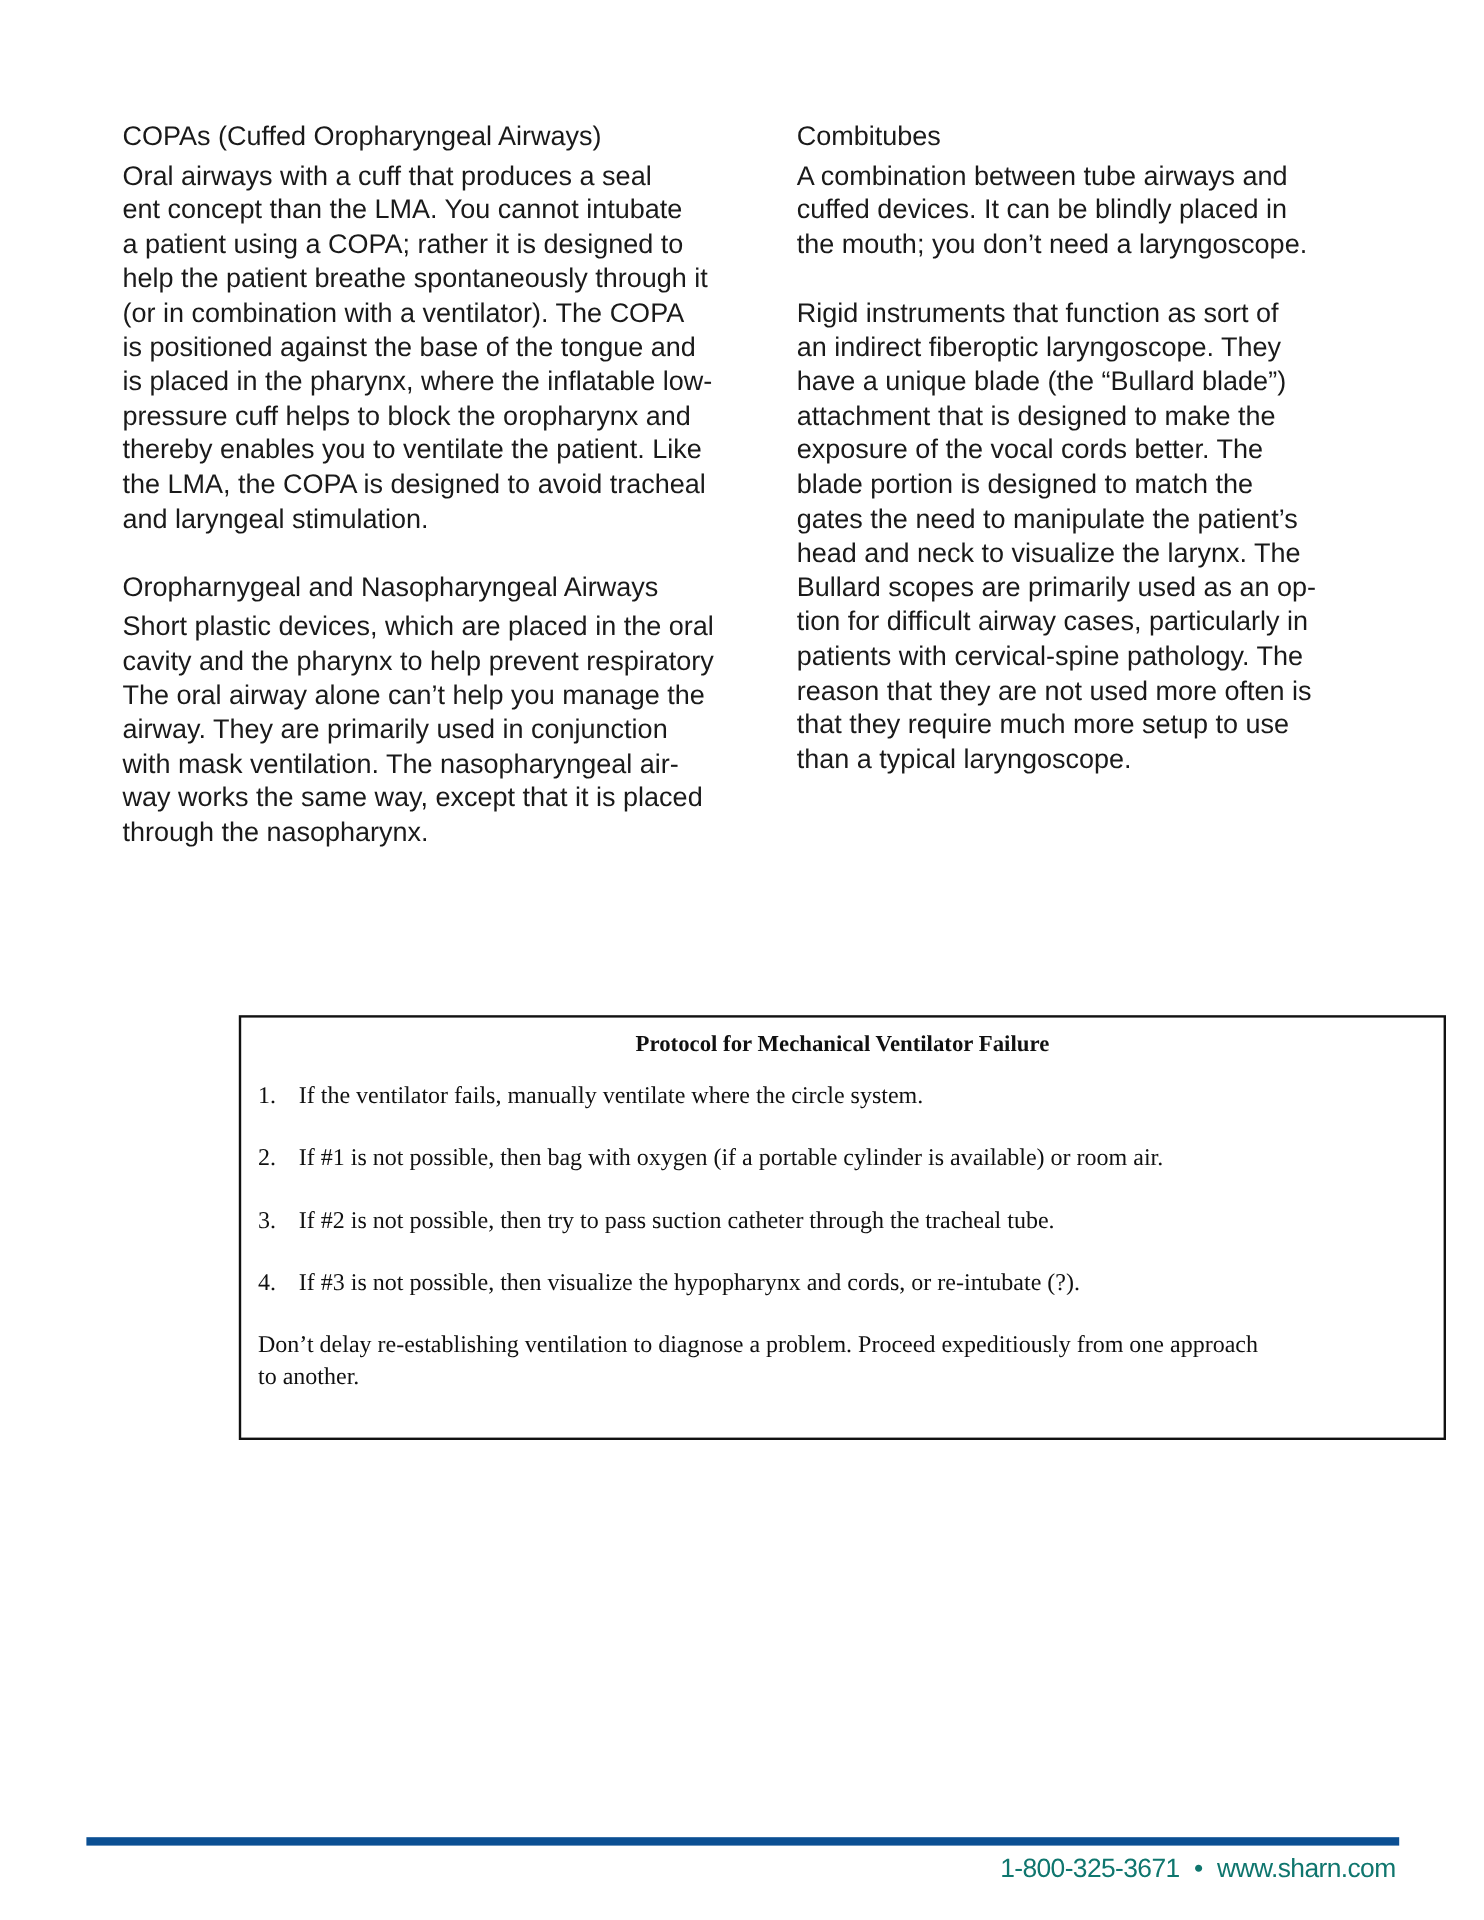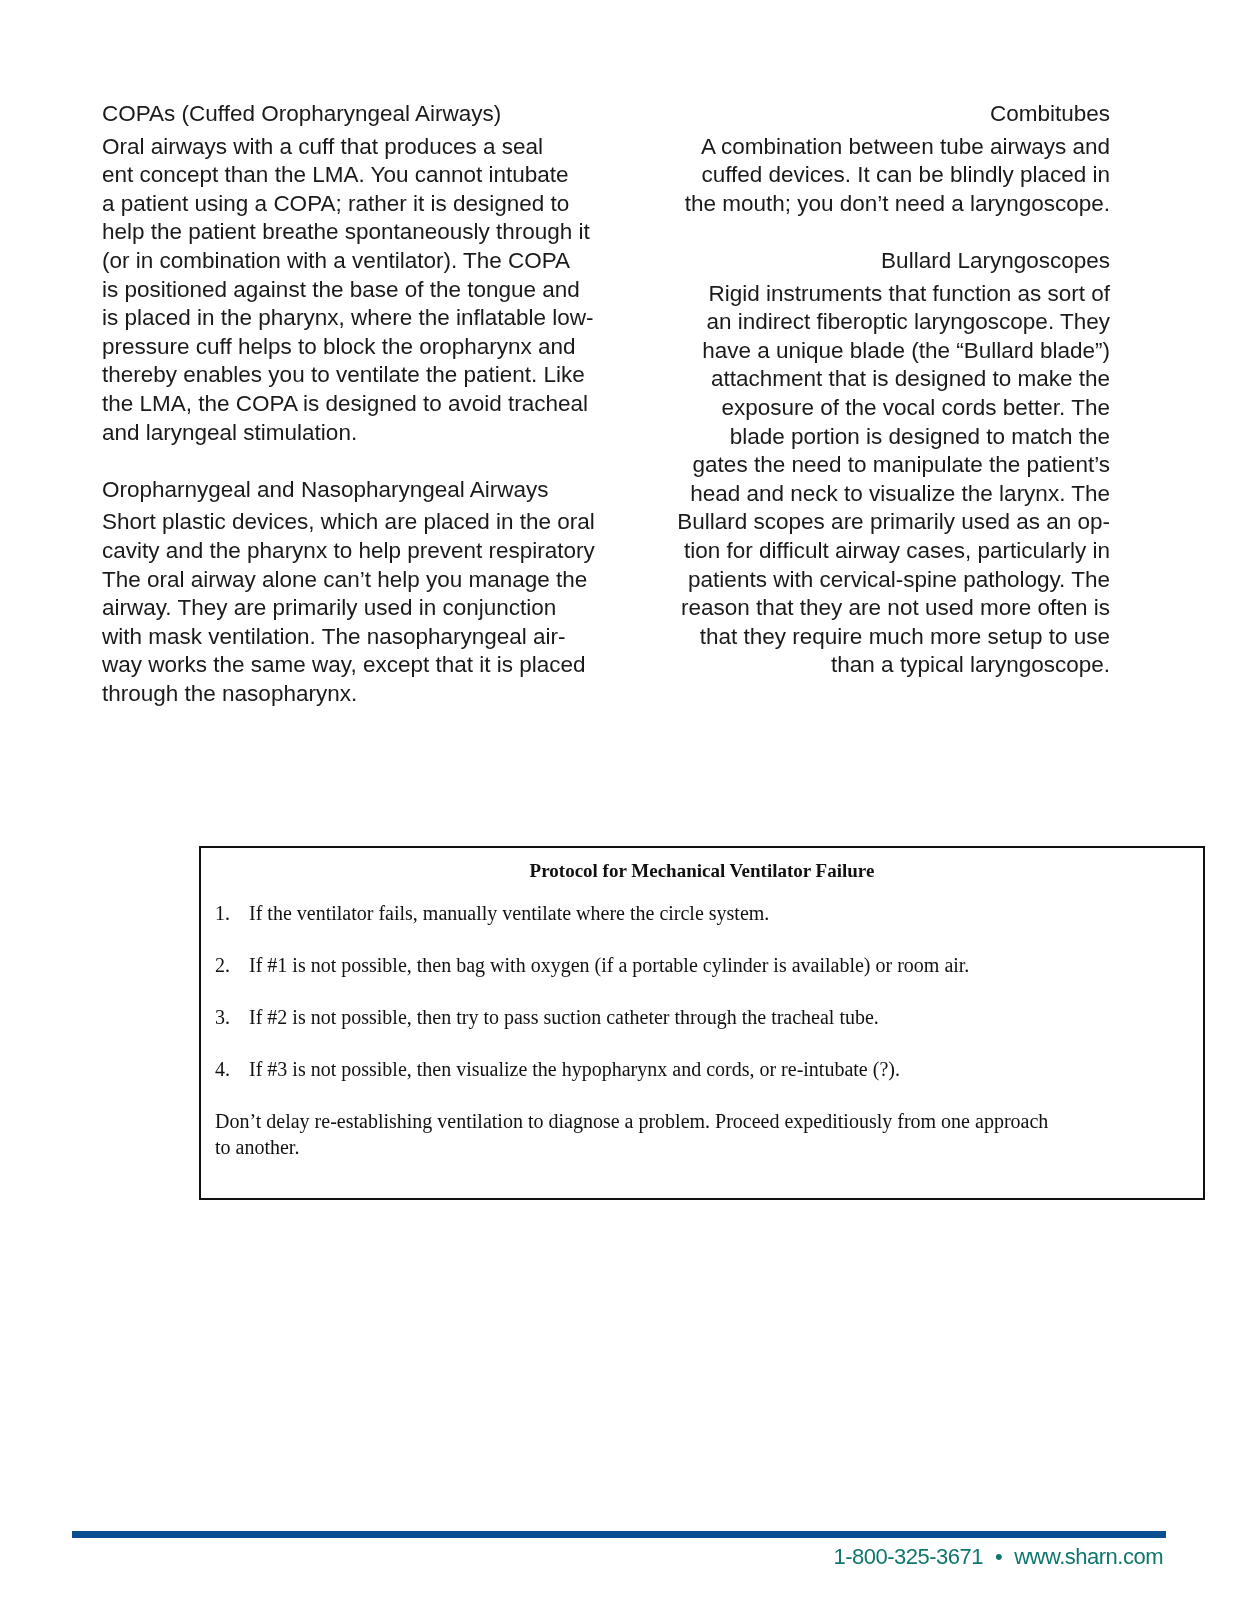--- a/index.html
+++ b/index.html
@@ -1,19 +1,19 @@
 <!DOCTYPE html>
 <html><head>
 <meta charset="utf-8">
 <style>
   html, body { margin: 0; padding: 0; background: #ffffff; }
   body { width: 1237px; height: 1600px; position: relative; overflow: hidden; }
   .col { position: absolute; top: 96px; font-family: "Liberation Sans", sans-serif; font-size: 22.5px; line-height: 28.6px; color: #1a1a1a; }
   .col-left { left: 98px; width: 530px; }
-  .col-right { left: 644px; width: 470px; text-align: right; }
+  .col-right { left: 660px; width: 470px; }
   .section { margin: 0 0 28.6px 0; }
   .section p { margin: 4px; }
   .line { display: block; white-space: nowrap; }
   .box { position: absolute; left: 199px; top: 846px; width: 1006px; height: 354px; border: 2px solid #111; box-sizing: border-box; font-family: "Liberation Serif", serif; color: #111; }
   .box-title { text-align: center; font-weight: bold; font-size: 19px; margin-top: 12px; }
   .box ol { margin: 18px 0 0 0; padding: 0 0 0 14px; list-style: none; font-size: 20px; line-height: 26px; }
   .box li { display: flex; margin-bottom: 26px; }
   .box li .num { width: 34px; flex: none; }
   .box .note { margin: 0 0 0 14px; font-size: 20px; line-height: 26px; width: 840px; }
   .footer-rule { position: absolute; left: 72px; top: 1531px; width: 1094px; height: 7px; background: #0b4f93; }
@@ -57,21 +57,20 @@
 <div class="col col-right">
   <div class="section">
     <p>Combitubes</p>
     <p>
       <span class="line">A combination between tube airways and</span>
       <span class="line">cuffed devices.  It can be blindly placed in</span>
       <span class="line">the mouth; you don’t need a laryngoscope.</span>
     </p>
   </div>
   <div class="section">
-    <p>Bullard Laryngoscopes</p>
     <p>
       <span class="line">Rigid instruments that function as sort of</span>
       <span class="line">an indirect fiberoptic laryngoscope.  They</span>
       <span class="line">have a unique blade (the “Bullard blade”)</span>
       <span class="line">attachment that is designed to make the</span>
       <span class="line">exposure of the vocal cords better.  The</span>
       <span class="line">blade portion is designed to match the</span>
       <span class="line">gates the need to manipulate the patient’s</span>
       <span class="line">head and neck to visualize the larynx.  The</span>
       <span class="line">Bullard scopes are primarily used as an op-</span>

